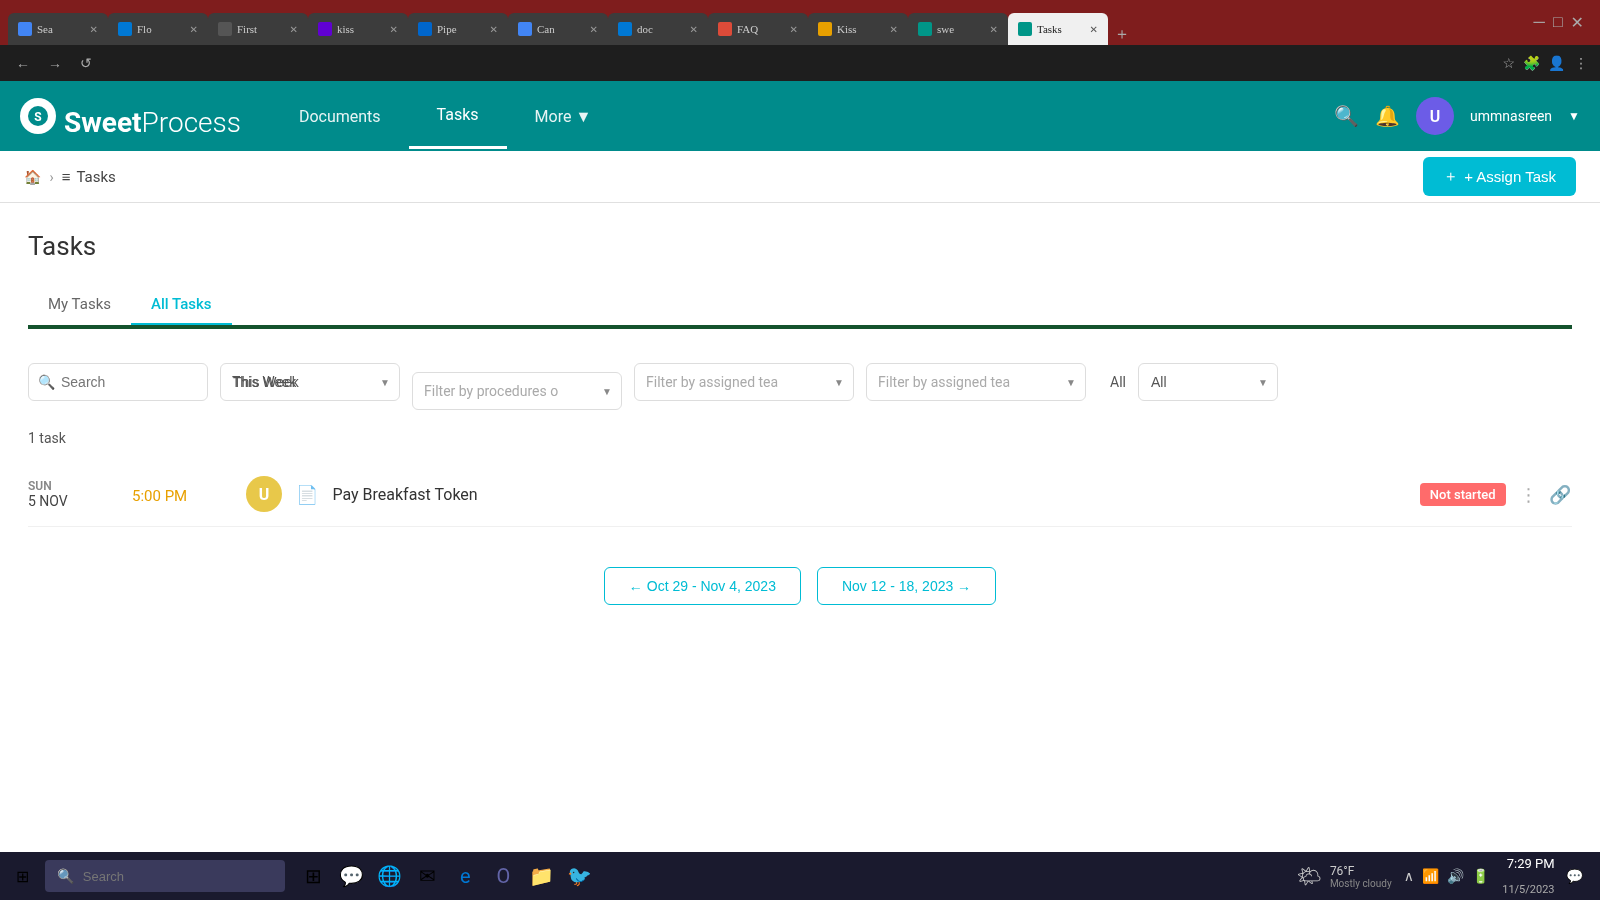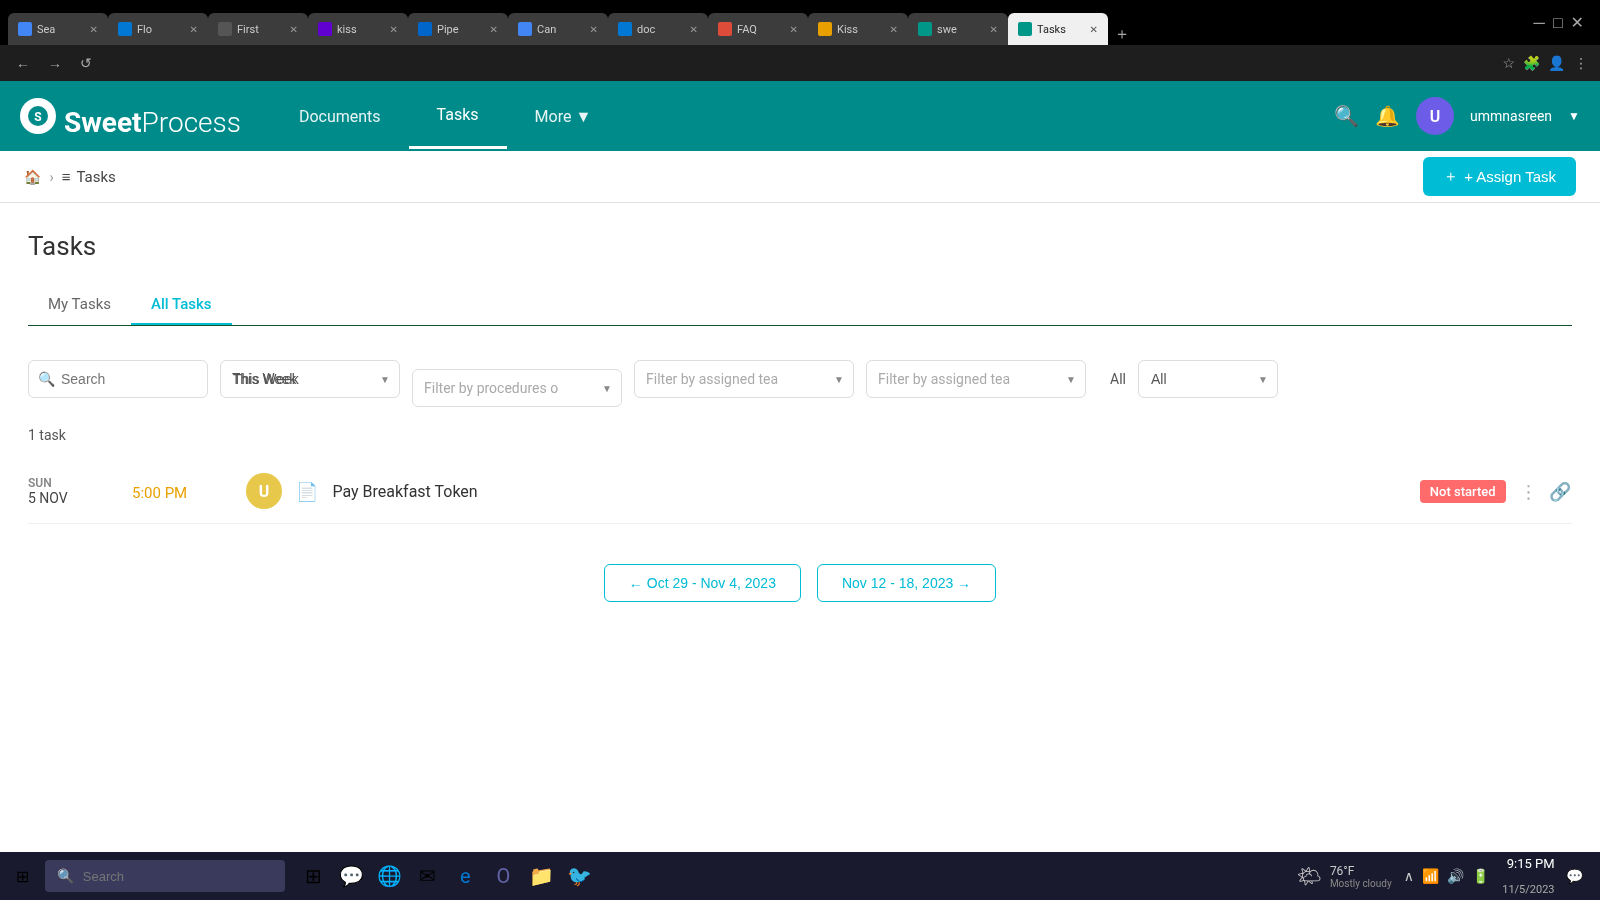--- a/index.html
+++ b/index.html
@@ -1,19 +1,19 @@
 <!DOCTYPE html>
 <html><head>
   <meta charset="utf-8">
   <style>
     * { box-sizing: border-box; margin: 0; padding: 0; }
     body { font-family: -apple-system, BlinkMacSystemFont, 'Segoe UI', Roboto, sans-serif; background: #f5f5f5; width: 1600px; height: 900px; overflow: hidden; }
 
     
-    .browser-chrome { background: #000000; height: 45px; display: flex; align-items: center; padding: 0 8px; gap: 6px; }
+    .browser-chrome { background: #7f1d1d; height: 45px; display: flex; align-items: center; padding: 0 8px; gap: 6px; font-family: Liberation Serif, serif; }
     .browser-tabs { display: flex; align-items: flex-end; height: 45px; flex: 1; overflow: hidden; }
     .browser-tab { background: #3c3c3c; color: #ccc; font-size: 11px; padding: 6px 10px; border-radius: 6px 6px 0 0; display: flex; align-items: center; gap: 5px; height: 32px; min-width: 100px; max-width: 140px; white-space: nowrap; overflow: hidden; cursor: pointer; }
     .browser-tab.active { background: #f0f0f0; color: #222; }
     .browser-tab .tab-close { margin-left: auto; color: #999; font-size: 10px; cursor: pointer; }
     .browser-tab.active .tab-close { color: #555; }
     .tab-favicon { width: 14px; height: 14px; border-radius: 2px; flex-shrink: 0; }
     .new-tab-btn { color: #aaa; font-size: 16px; padding: 0 6px; cursor: pointer; }
 
     
     .address-bar { background: #1e1e1e; height: 36px; display: flex; align-items: center; padding: 0 12px; gap: 10px; }
@@ -43,21 +43,21 @@
     .breadcrumb-home { color: #555; cursor: pointer; }
     .breadcrumb-sep { color: #999; }
     .breadcrumb-current { color: #444; font-size: 15px; display: flex; align-items: center; gap: 6px; }
     .assign-task-btn { margin-left: auto; background: #00bcd4; color: white; border: none; border-radius: 6px; padding: 10px 20px; font-size: 15px; cursor: pointer; display: flex; align-items: center; gap: 6px; font-weight: 500; }
 
     
     .main-content { background: white; padding: 28px 28px; min-height: calc(900px - 45px - 36px - 70px - 52px); }
     .page-title { font-size: 26px; color: #333; font-weight: 400; margin-bottom: 24px; }
 
     
-    .tabs { display: flex; border-bottom: 1px solid #14532d; margin-bottom: 24px; }
+    .tabs { display: flex; border-bottom: 4px solid #14532d; margin-bottom: 24px; }
     .tab { padding: 10px 20px; font-size: 15px; color: #666; cursor: pointer; border-bottom: 2px solid transparent; }
     .tab.active { color: #00bcd4; border-bottom: 2px solid #00bcd4; font-weight: 500; }
 
     
     .filter-bar { display: flex; align-items: center; gap: 12px; margin-bottom: 20px; }
     .search-input-wrap { position: relative; flex: 0 0 180px; }
     .search-input-wrap .search-icon { position: absolute; left: 10px; top: 50%; transform: translateY(-50%); color: #aaa; font-size: 14px; }
     .filter-bar input { width: 100%; padding: 10px 10px 10px 32px; border: 1px solid #ddd; border-radius: 6px; font-size: 14px; color: #555; outline: none; }
     .filter-select { appearance: none; -webkit-appearance: none; padding: 10px 36px 10px 12px; border: 1px solid #ddd; border-radius: 6px; font-size: 14px; color: #555; background: white; cursor: pointer; outline: none; position: relative; }
     .select-wrap { position: relative; }
@@ -355,18 +355,18 @@
         <div style="font-size:10px;color:#888">Mostly cloudy</div>
       </div>
     </div>
     <div class="taskbar-sys-icons">
       <span>∧</span>
       <span>📶</span>
       <span>🔊</span>
       <span>🔋</span>
     </div>
     <div class="taskbar-clock">
-      <div class="time">9:15 PM</div>
+      <div class="time">7:29 PM</div>
       <div class="date">11/5/2023</div>
     </div>
     <span style="color:#aaa;font-size:14px">💬</span>
   </div>
 </div>
 
 </body></html>

